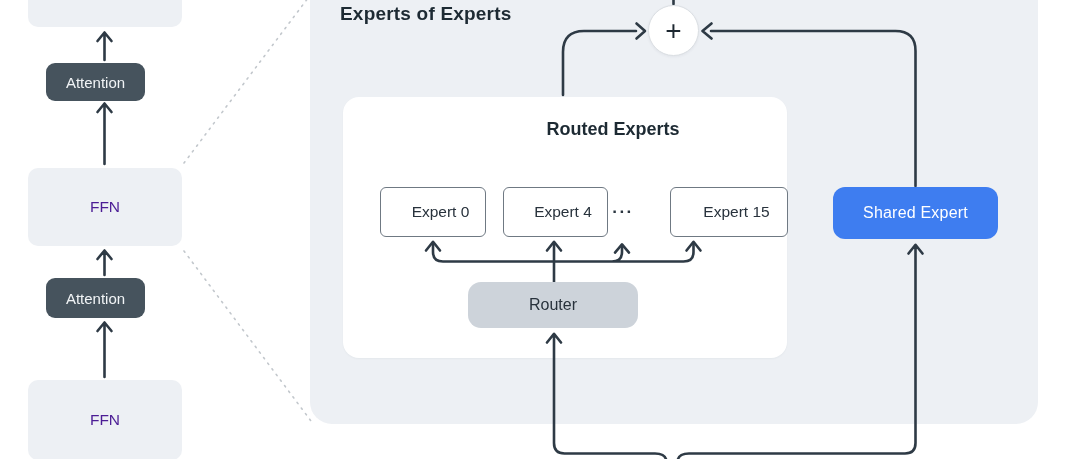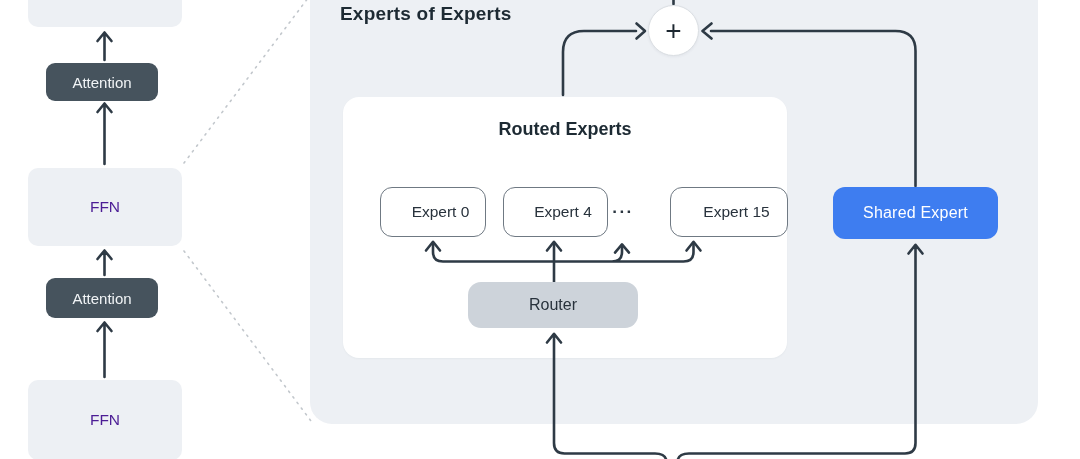--- a/index.html
+++ b/index.html
@@ -32,29 +32,29 @@
   .moe-title{
     left:340px;top:3px;font-size:19px;font-weight:600;color:var(--text-dark);
     letter-spacing:.2px;
   }
   .routed-card{
     left:343px;top:97px;width:444px;height:261px;background:#ffffff;
     border-radius:16px;box-shadow:0 1px 2px rgba(30,40,60,.04);
   }
   .routed-title{
     left:343px;top:119px;width:444px;text-align:center;
-    font-size:18px;font-weight:600;color:var(--text-dark);
+    font-size:18px;font-weight:600;color:var(--text-dark);padding-left:48px;
   }
   .node{
     display:flex;align-items:center;justify-content:center;
     box-sizing:border-box;white-space:nowrap;
   }
   .expert{
     top:187px;height:50px;background:#ffffff;
-    border:1.6px solid #6F7983;border-radius:12px;
+    border:1.6px solid #6F7983;border-radius:6px;
     font-size:15.5px;font-weight:500;color:#28323C;padding-left:15px;
   }
   .expert-0{left:380px;width:106px;}
   .expert-1{left:503px;width:105px;}
   .expert-15{left:670px;width:118px;}
   .expert-dots{
     left:608px;top:192px;width:30px;height:40px;
     font-size:17px;font-weight:700;letter-spacing:1.5px;color:#2B3640;
   }
   .router{
@@ -75,21 +75,21 @@
   }
   
   .stack-box{
     left:28px;width:154px;background:var(--panel-gray);border-radius:10px;
     font-size:15.5px;font-weight:500;color:#4c1d95;
   }
   .stack-box-top{top:-18px;height:45px;}
   .ffn-mid{top:168px;height:78px;}
   .ffn-bottom{top:380px;height:80px;}
   .attention{
-    left:46px;width:112px;background:var(--dark-slate-block);border-radius:9px;
+    left:46px;width:99px;background:var(--dark-slate-block);border-radius:9px;
     font-size:15px;font-weight:500;color:#F1F4F6;
   }
   .attention-top{top:63px;height:38px;}
   .attention-bottom{top:278px;height:40px;}
 
   svg.overlay{left:0;top:0;pointer-events:none;}
   .flow{stroke:var(--line-dark);stroke-width:2.6;fill:none;
         stroke-linecap:round;stroke-linejoin:round;}
   .dashed{stroke:var(--dashed-gray);stroke-width:1.6;fill:none;
         stroke-linecap:round;stroke-dasharray:1.5 5.5;}

